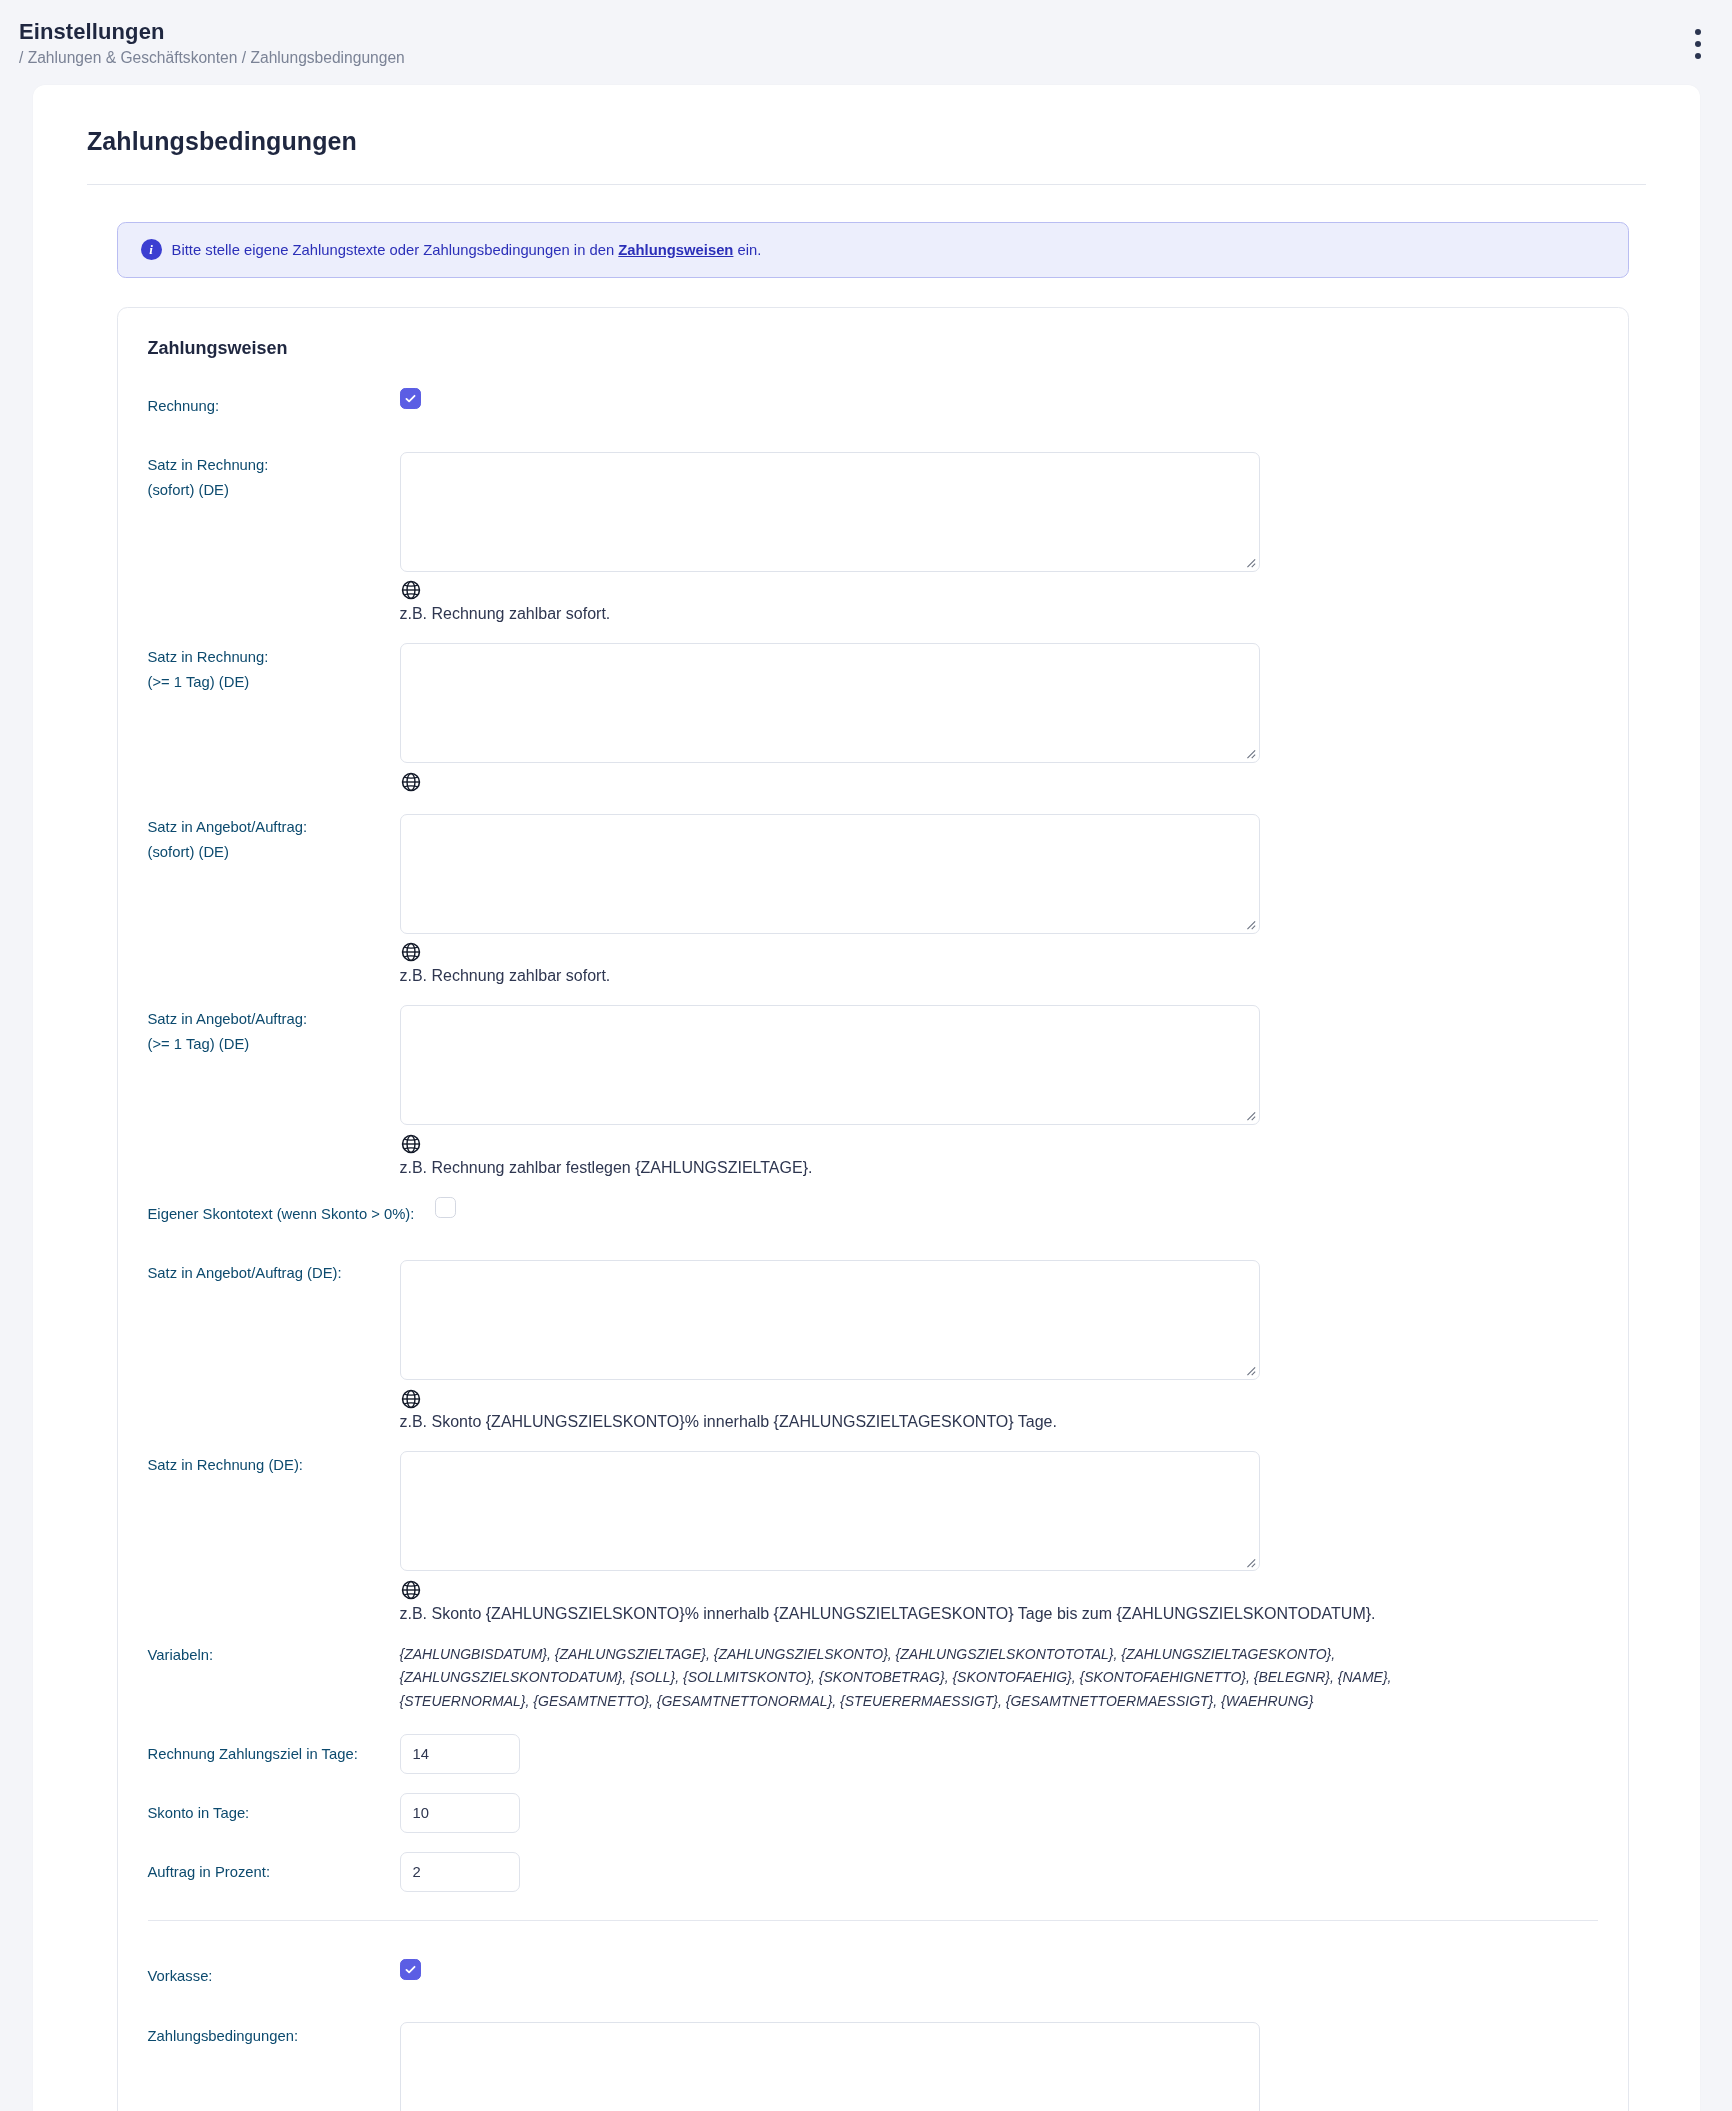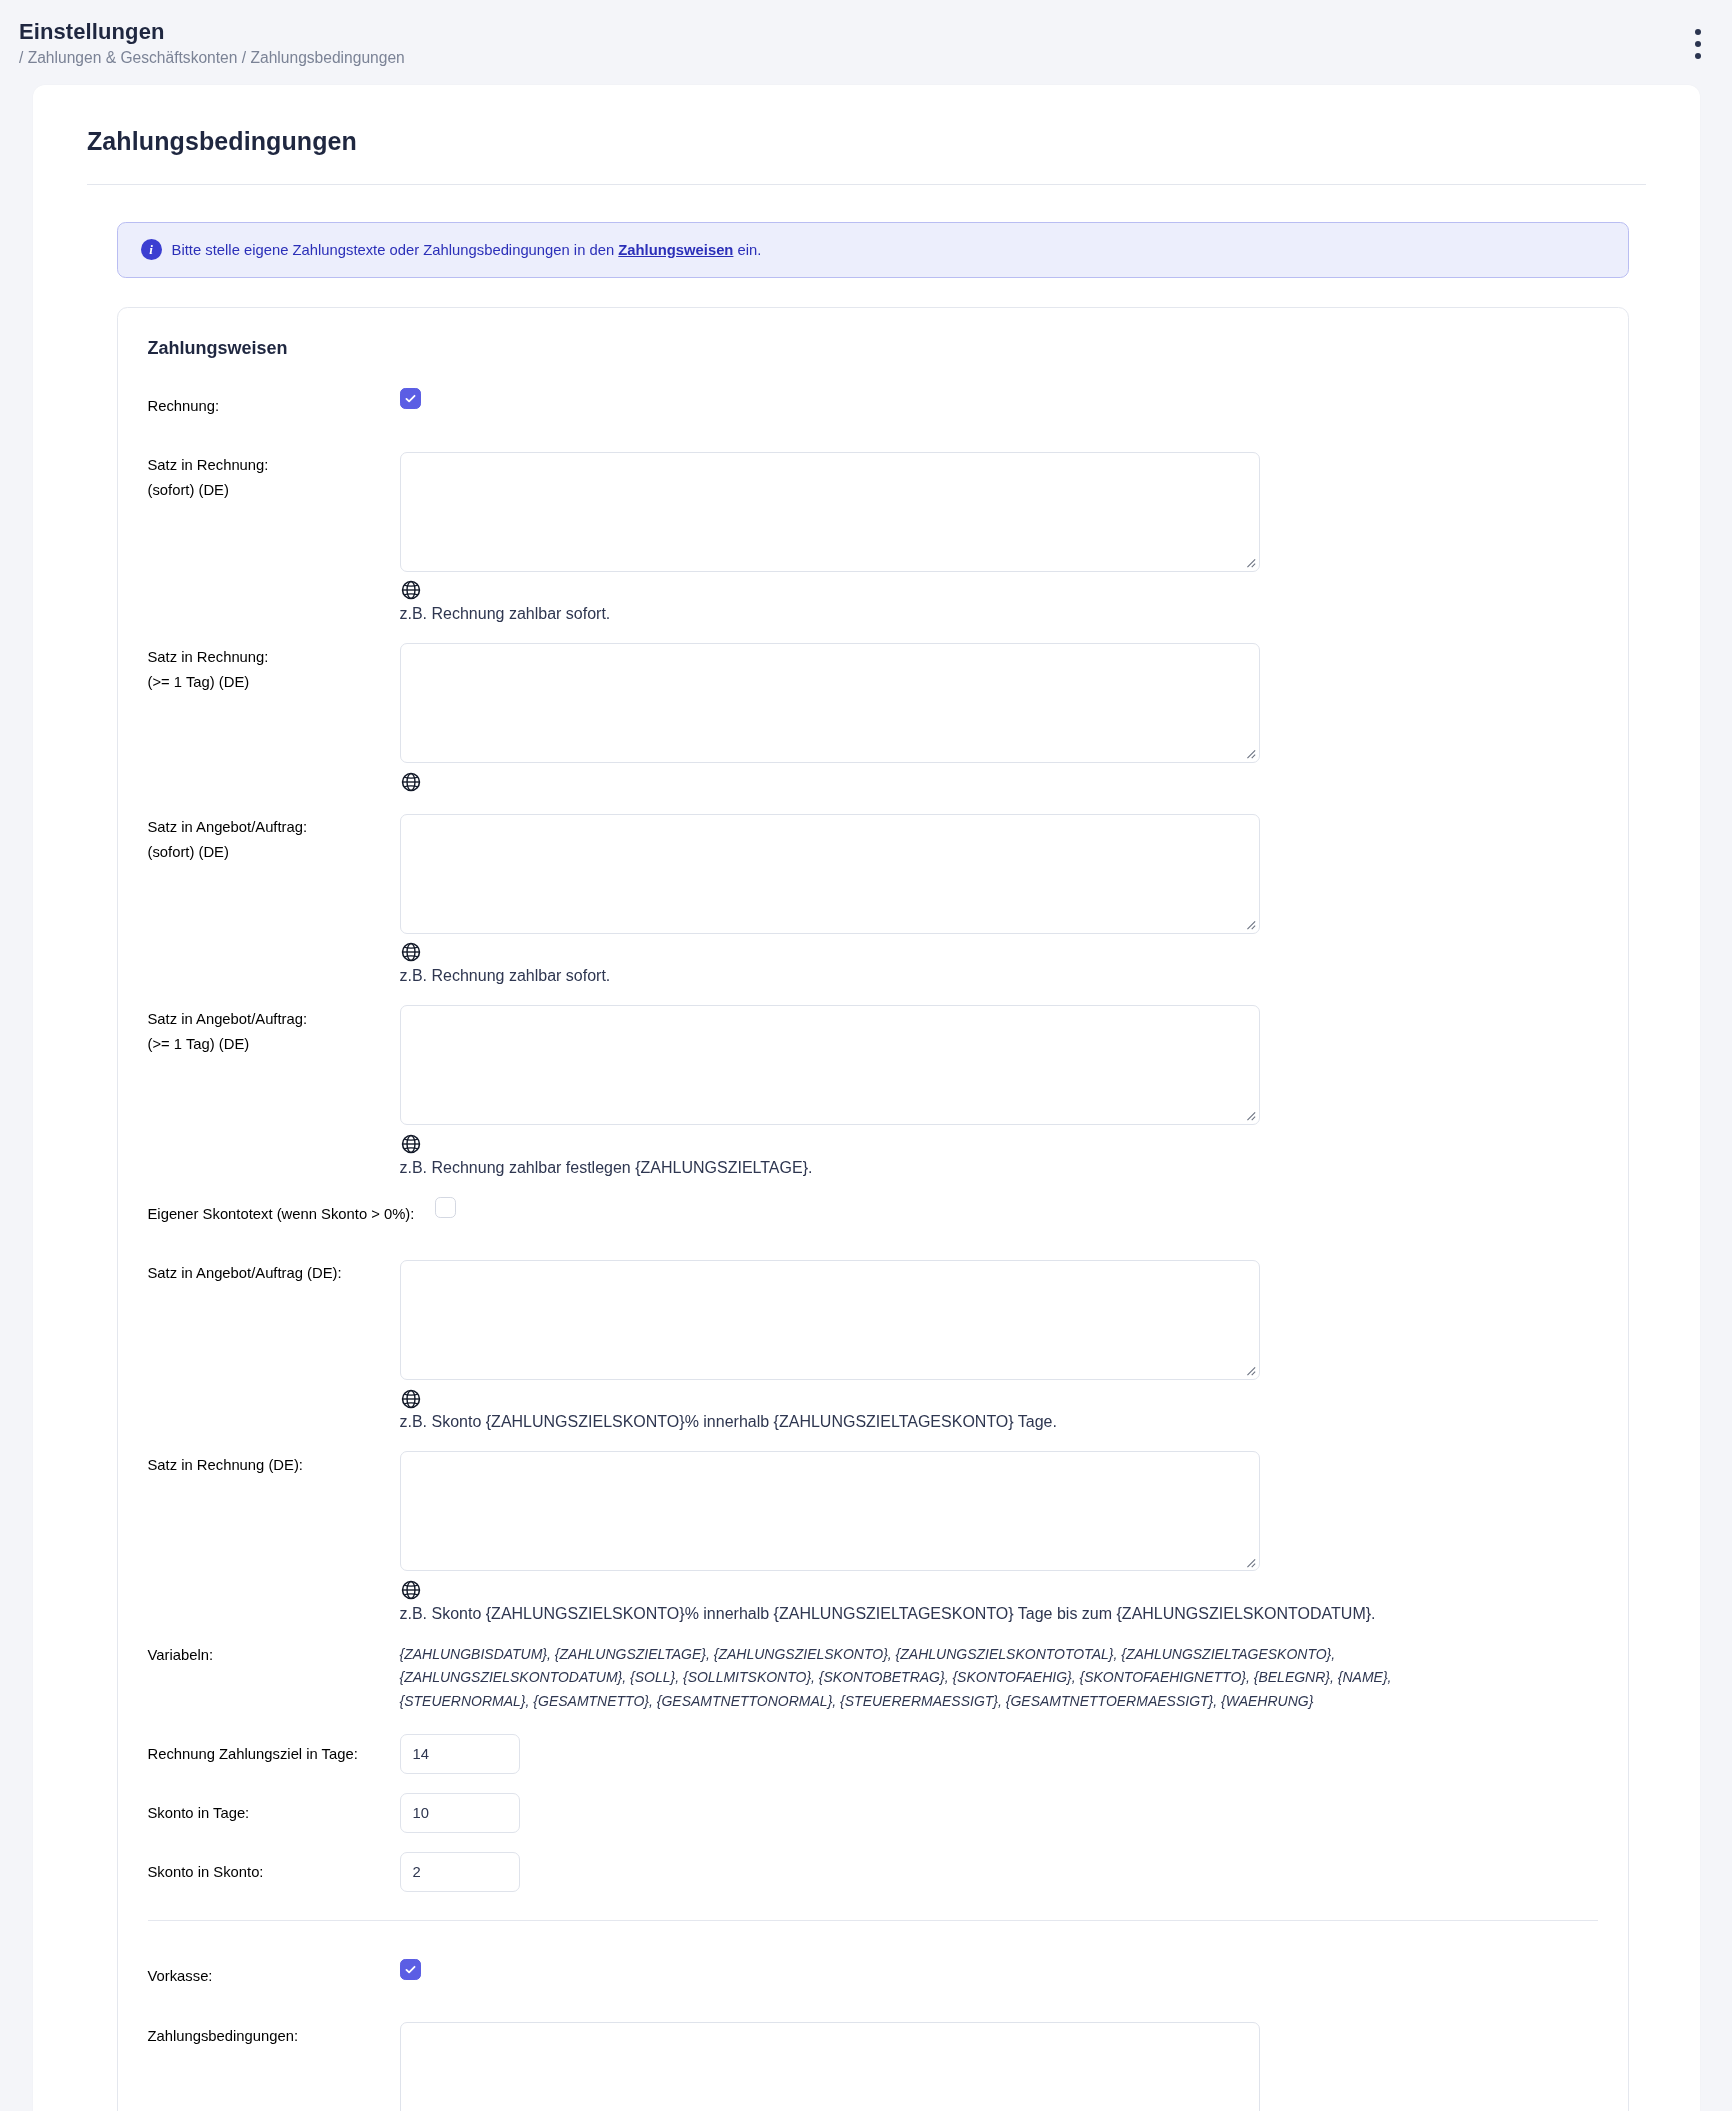--- a/index.html
+++ b/index.html
@@ -126,21 +126,21 @@
 
   
   .row {
     display: flex;
     align-items: flex-start;
   }
   .row-label {
     width: 252px;
     flex: 0 0 252px;
     font-size: 14.8px;
-    color: #000000;
+    color: #0c4a6e;
     line-height: 25px;
     padding-top: 1.7px;
   }
   .row-field { flex: 1 1 auto; }
 
   .row-check { margin-bottom: 33px; }
   .row-check .row-label { padding-top: 5.2px; }
 
   
   .cb {
@@ -409,21 +409,21 @@
     </div>
 
     <div class="row row-num">
       <div class="row-label">Skonto in Tage:</div>
       <div class="row-field">
         <input class="num" type="text" value="10" style="">
       </div>
     </div>
 
     <div class="row row-num">
-      <div class="row-label">Skonto in Skonto:</div>
+      <div class="row-label">Auftrag in Prozent:</div>
       <div class="row-field">
         <input class="num" type="text" value="2" style="">
       </div>
     </div>
 
     <div class="panel-sep"></div>
 
     <div class="row row-check">
       <div class="row-label">Vorkasse:</div>
       <div class="row-field">

